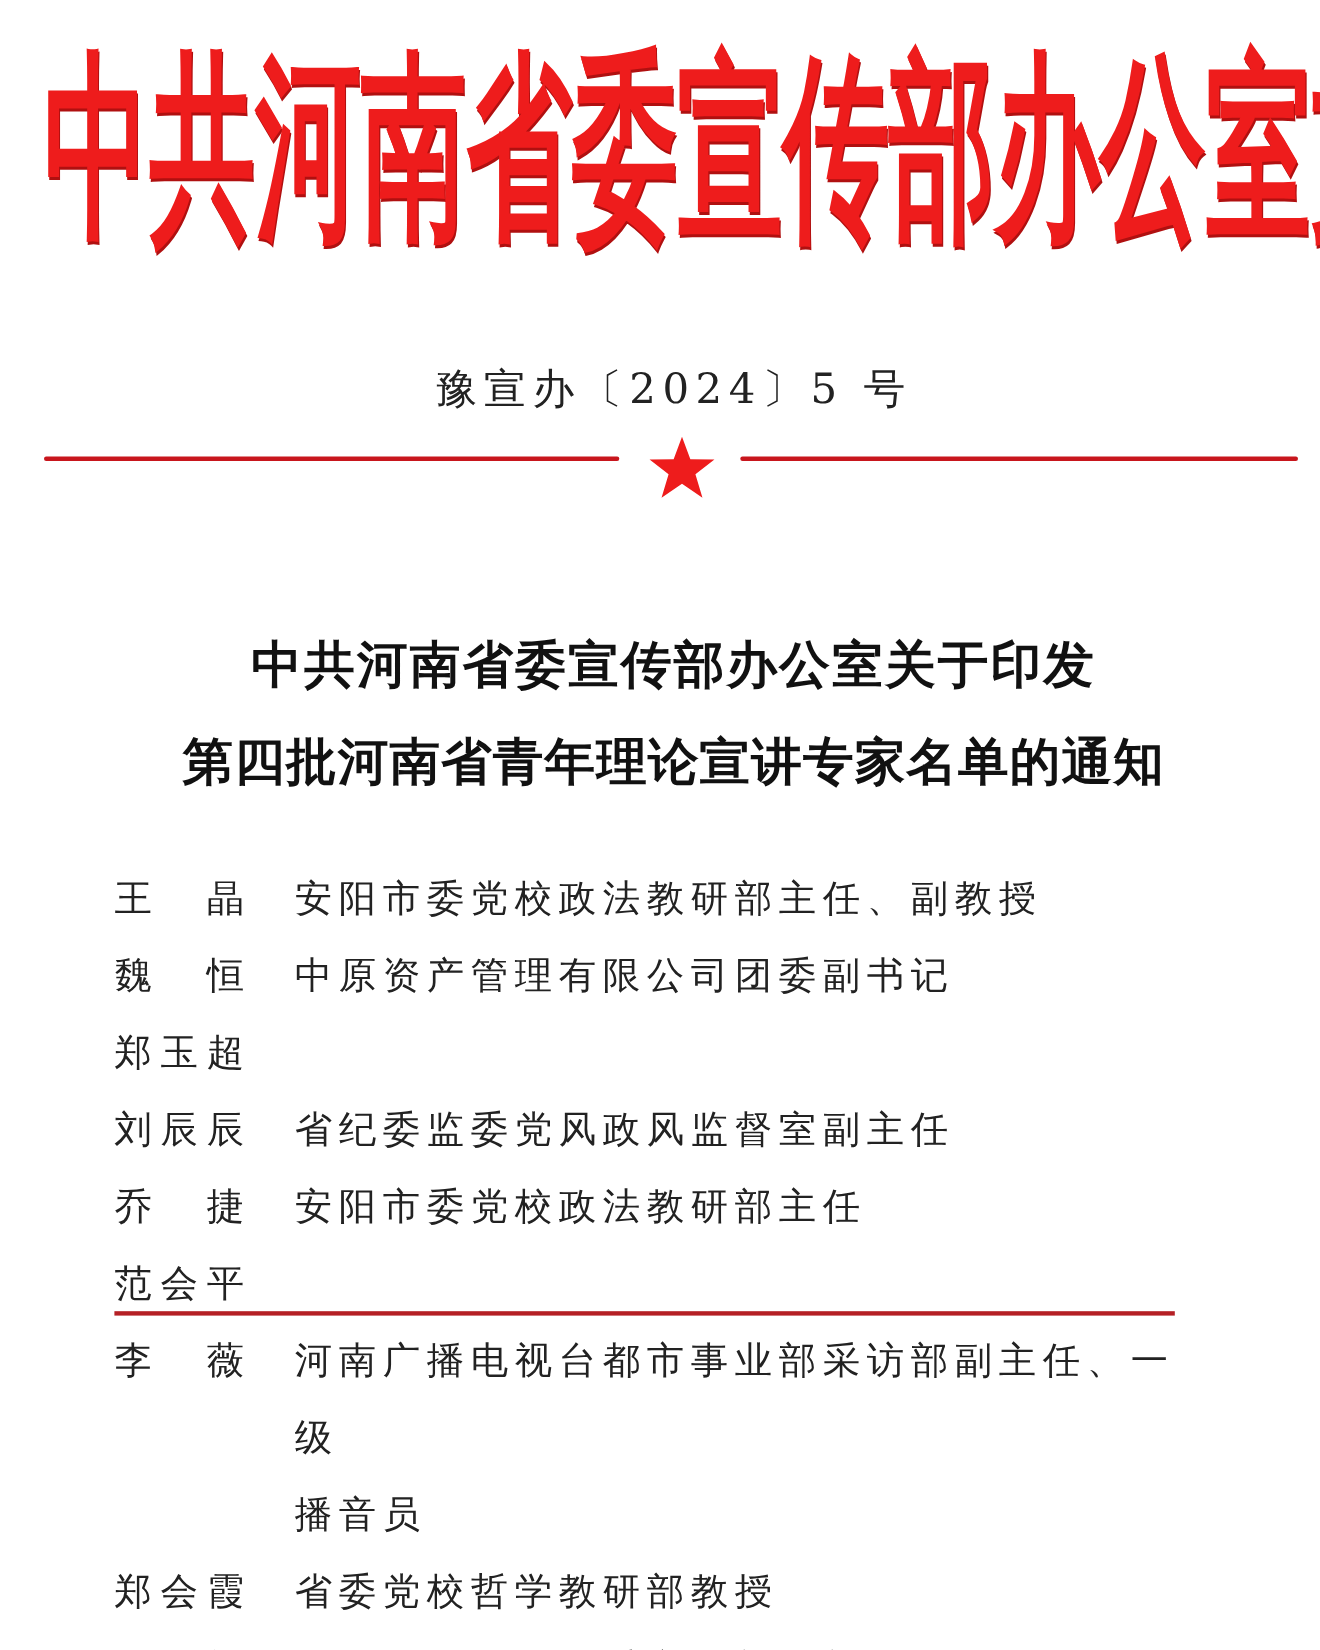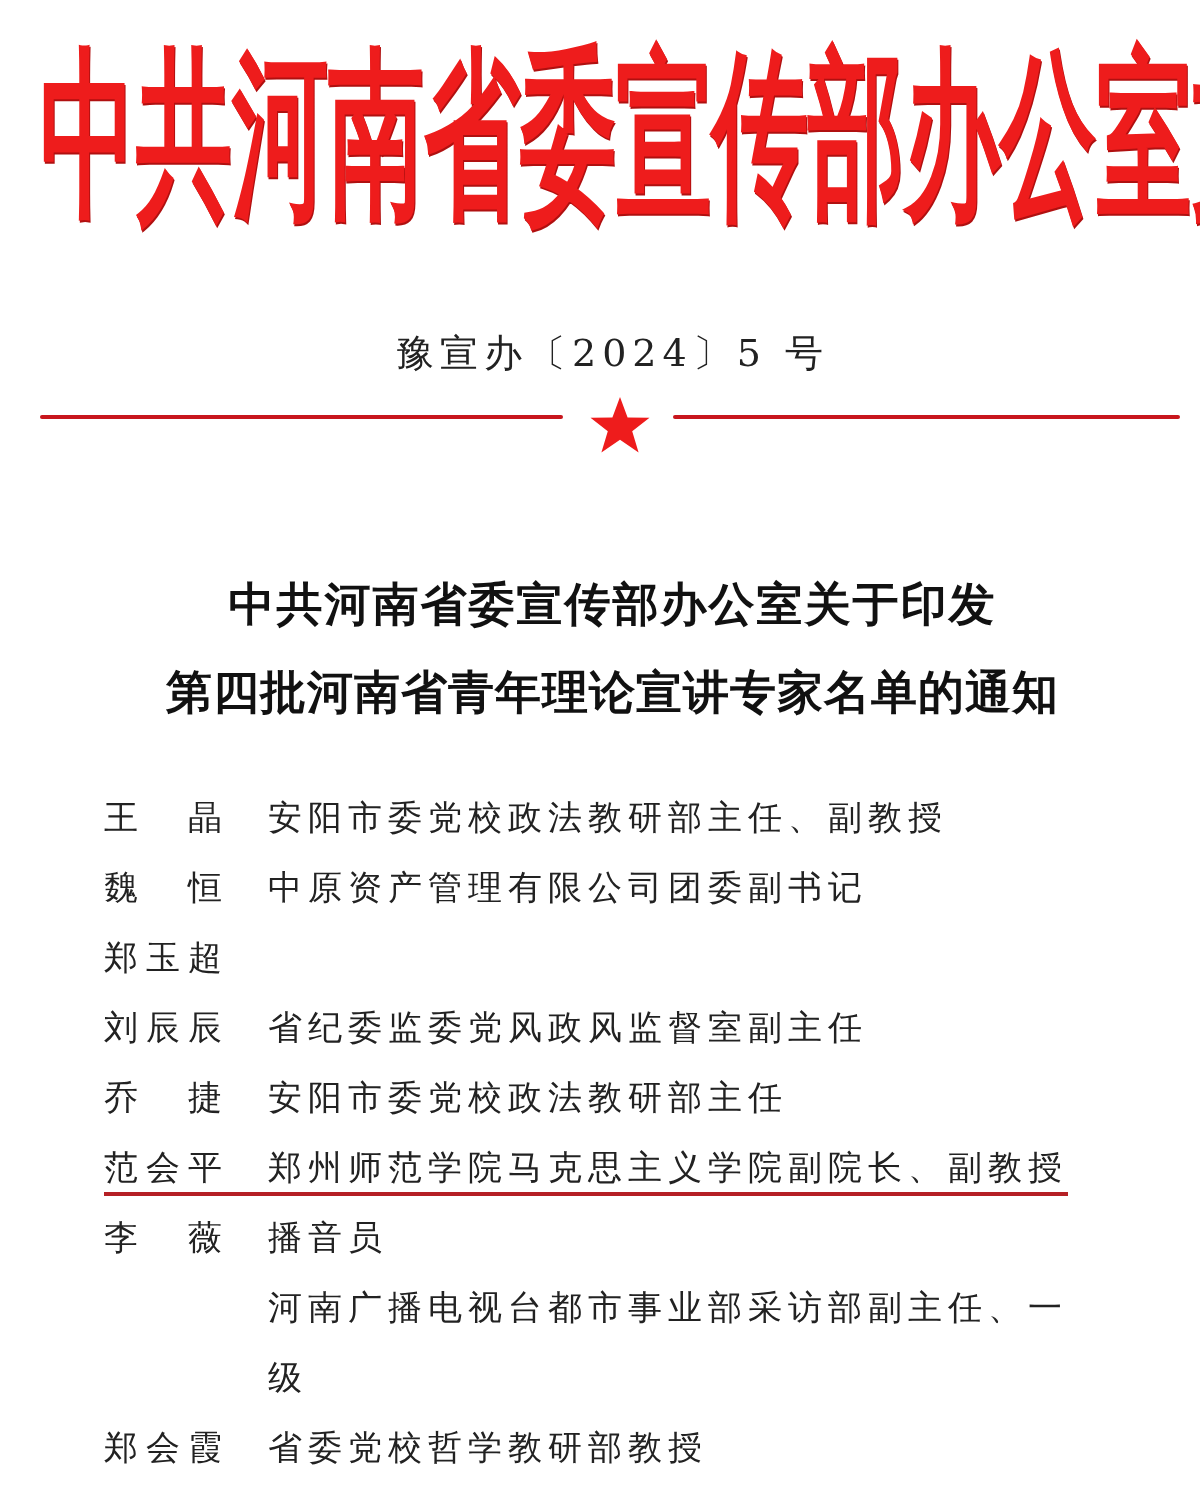--- a/index.html
+++ b/index.html
@@ -190,30 +190,29 @@
       <span>捷</span>
     </div>
     <div class="roster-title">安阳市委党校政法教研部主任</div>
   </div>
   <div class="roster-row highlight">
     <div class="roster-name">
       <span>范</span>
       <span>会</span>
       <span>平</span>
     </div>
-    <div class="roster-title">郑州师范学院马克思主义学院副院长、副教授</div>
   </div>
   <div class="roster-row wrap">
     <div class="roster-name">
       <span>李</span>
       <span>薇</span>
     </div>
     <div class="roster-title">
+      <div>河南广播电视台都市事业部采访部副主任、一级</div>
       <div>播音员</div>
-      <div>河南广播电视台都市事业部采访部副主任、一级</div>
     </div>
   </div>
   <div class="roster-row">
     <div class="roster-name">
       <span>郑</span>
       <span>会</span>
       <span>霞</span>
     </div>
     <div class="roster-title">省委党校哲学教研部教授</div>
   </div>

